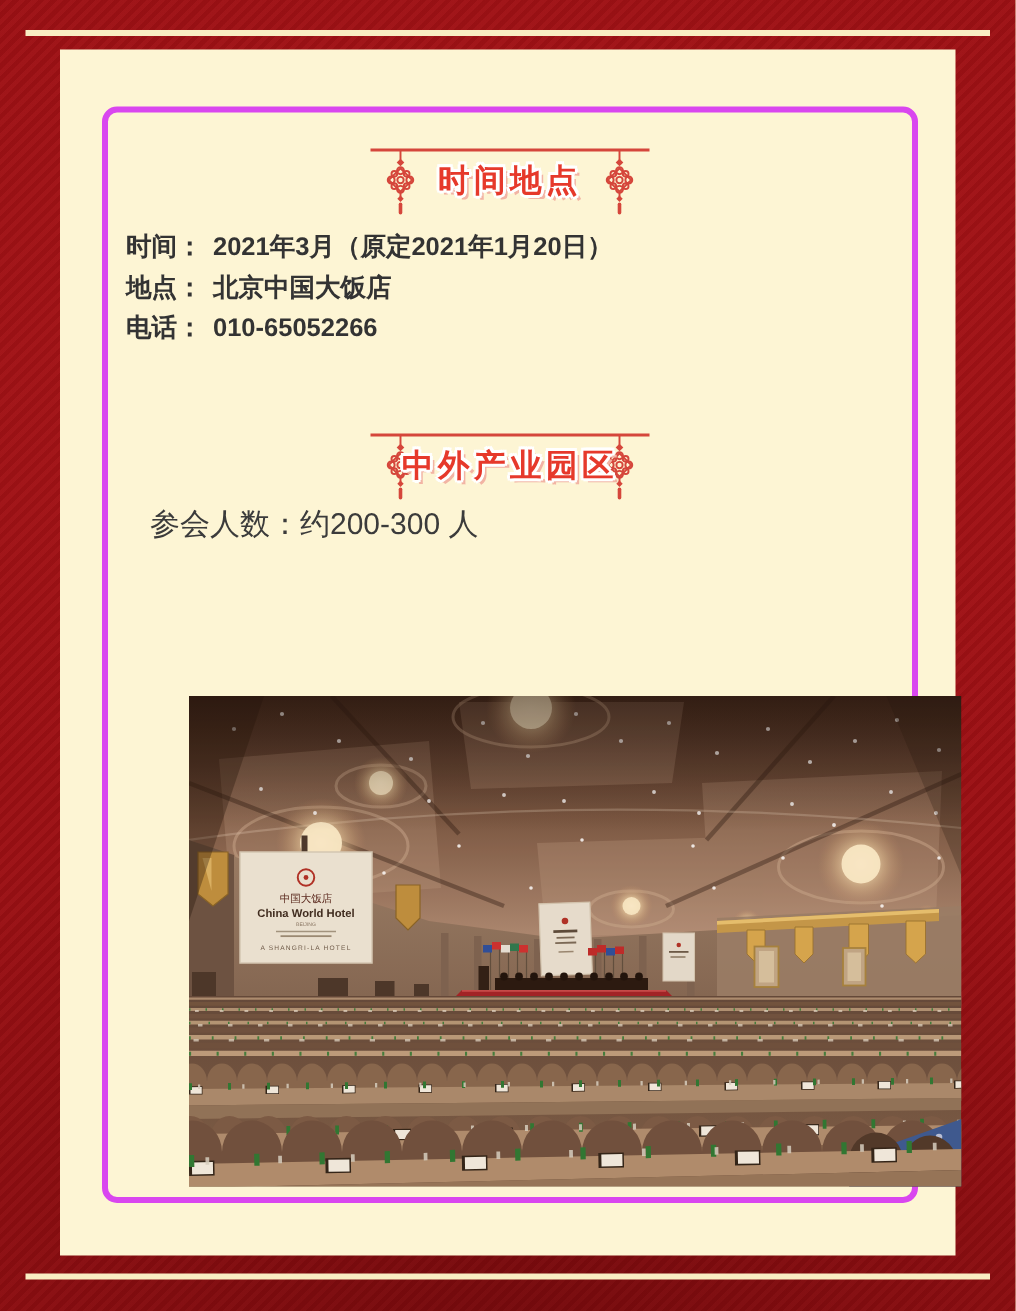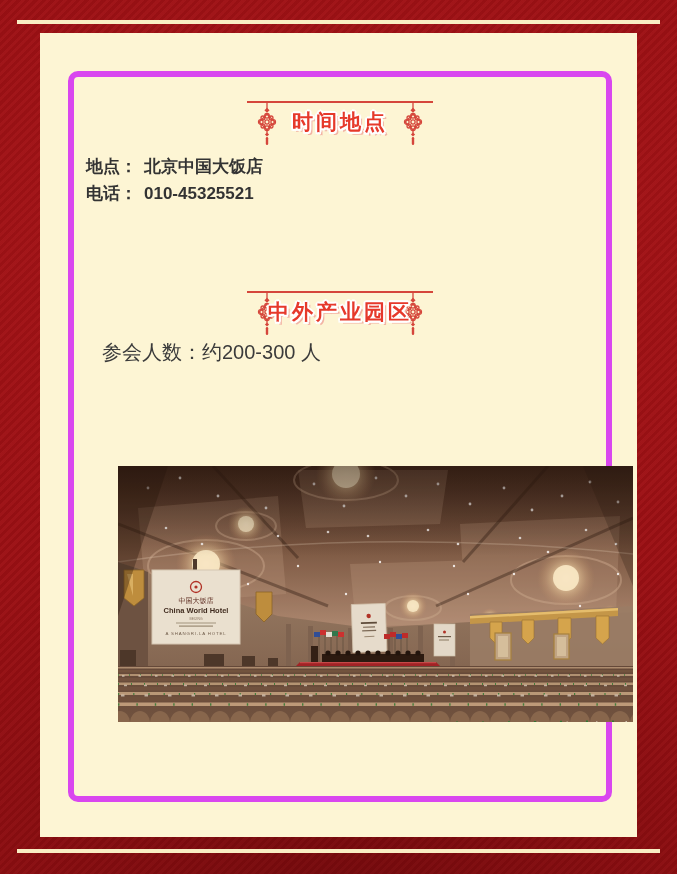--- a/index.html
+++ b/index.html
@@ -10,37 +10,37 @@
     background-image:
       radial-gradient(ellipse 120% 55% at 50% 28%, rgba(214,40,40,.20), rgba(0,0,0,0) 70%),
       radial-gradient(ellipse 140% 80% at 50% 105%, rgba(50,0,0,.38), rgba(0,0,0,0) 60%),
       repeating-linear-gradient(135deg, rgba(0,0,0,.05) 0 3px, rgba(255,255,255,.02) 3px 6px);
   }
   .gold-line{position:absolute;left:17px;width:643px;height:4px;background:#f9edc3;}
   .gold-line.top{top:20px;}
   .gold-line.bottom{top:849px;}
   .panel{position:absolute;left:40px;top:33px;width:597px;height:804px;background:#fdf5d4;}
   .inner-box{position:absolute;left:28px;top:38px;width:544px;height:731px;
-    border:6px solid #d946ef;border-radius:10px;box-sizing:border-box;}
+    border:4px solid #d946ef;border-radius:10px;box-sizing:border-box;}
   .sec-header{position:absolute;left:50%;transform:translateX(-50%);width:186px;height:48px;}
   .sec-header .rule{position:absolute;top:0;left:0;right:0;height:2px;background:#d5463b;}
   .knot{position:absolute;top:1px;width:22px;height:44px;}
   .knot.left{left:9px;} .knot.right{right:9px;}
   .sec-title{position:absolute;top:7px;left:0;right:0;text-align:center;
     font-size:21px;font-weight:bold;letter-spacing:3px;color:#e6392b;
     text-shadow:-1.5px -1.5px 0 #fff,1.5px -1.5px 0 #fff,-1.5px 1.5px 0 #fff,1.5px 1.5px 0 #fff,
       -2px 0 0 #fff,2px 0 0 #fff,0 -2px 0 #fff,0 2px 0 #fff,3px 3px 0 #f2b4a4;}
   .header-1{top:24px;} .header-2{top:214px;}
   .info-block{position:absolute;left:12px;top:76px;}
   .info-row{height:27px;line-height:27px;font-size:17px;font-weight:bold;color:#333;}
   .info-label{margin-right:7px;}
   .para-block{position:absolute;left:28px;top:263px;width:487px;
     font-size:20px;line-height:25.8px;color:#3b3b3b;}
   .para{text-align:justify;}
-  .photo{position:absolute;left:14px;top:389px;width:515px;height:256px;overflow:hidden;padding-left:30px;}
+  .photo{position:absolute;left:24px;top:389px;width:515px;height:409px;overflow:hidden;padding-left:30px;}
   svg{display:block;}
   svg text{font-family:"Liberation Sans",sans-serif;}
 </style>
 </head>
 <body>
 
 <div class="gold-line top"></div>
 <div class="gold-line bottom"></div>
 
 <div class="panel">
@@ -88,24 +88,27 @@
             <rect x="9.5" y="31" width="3" height="3" fill="#d5463b" stroke="none" transform="rotate(45 11 32.5)"></rect>
             <rect x="9.8" y="35" width="2.4" height="8" rx="1.2" fill="#d5463b" stroke="none"></rect>
           </g>
         </svg>
       </div>
       <div class="sec-title">时间地点</div>
     </div>
 
     <div class="info-block">
       <div class="info-row">
+        <span class="info-label">时间：</span><span class="info-value">2021年3月（原定2021年1月20日）</span>
+      </div>
+      <div class="info-row">
         <span class="info-label">地点：</span><span class="info-value">北京中国大饭店</span>
       </div>
       <div class="info-row">
-        <span class="info-label">电话：</span><span class="info-value">010-45325521</span>
+        <span class="info-label">电话：</span><span class="info-value">010-65052266</span>
       </div>
     </div>
 
     <div class="sec-header header-2">
       <div class="rule"></div>
       <div class="knot left">
         <svg width="22" height="44" viewBox="0 0 22 44">
           <g stroke="#d5463b" stroke-width="1.3" fill="none">
             <line x1="11" y1="0" x2="11" y2="9"></line>
             <rect x="9.2" y="6.5" width="3.6" height="3.6" fill="#d5463b" stroke="none" transform="rotate(45 11 8.3)"></rect>

